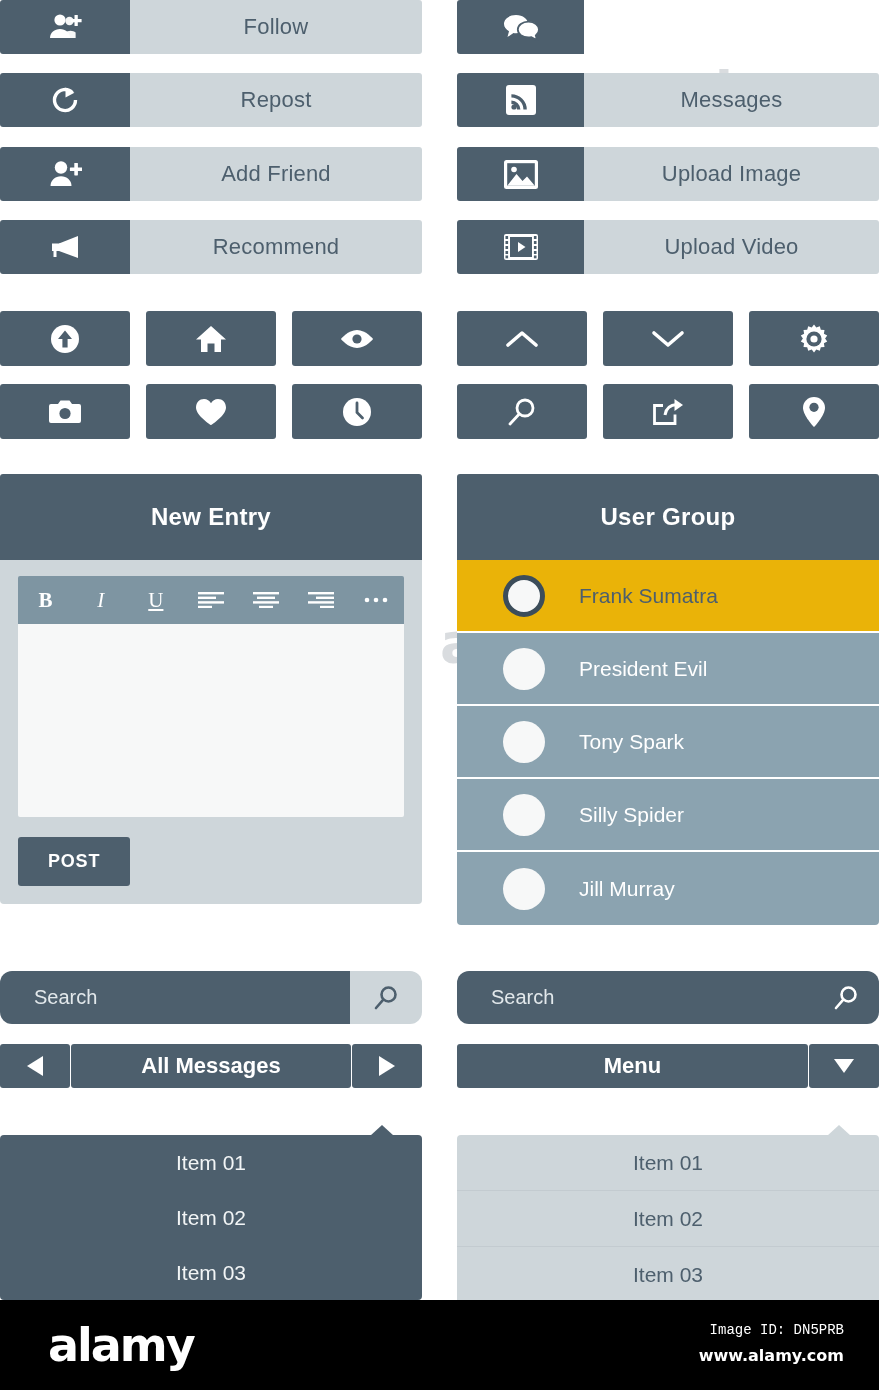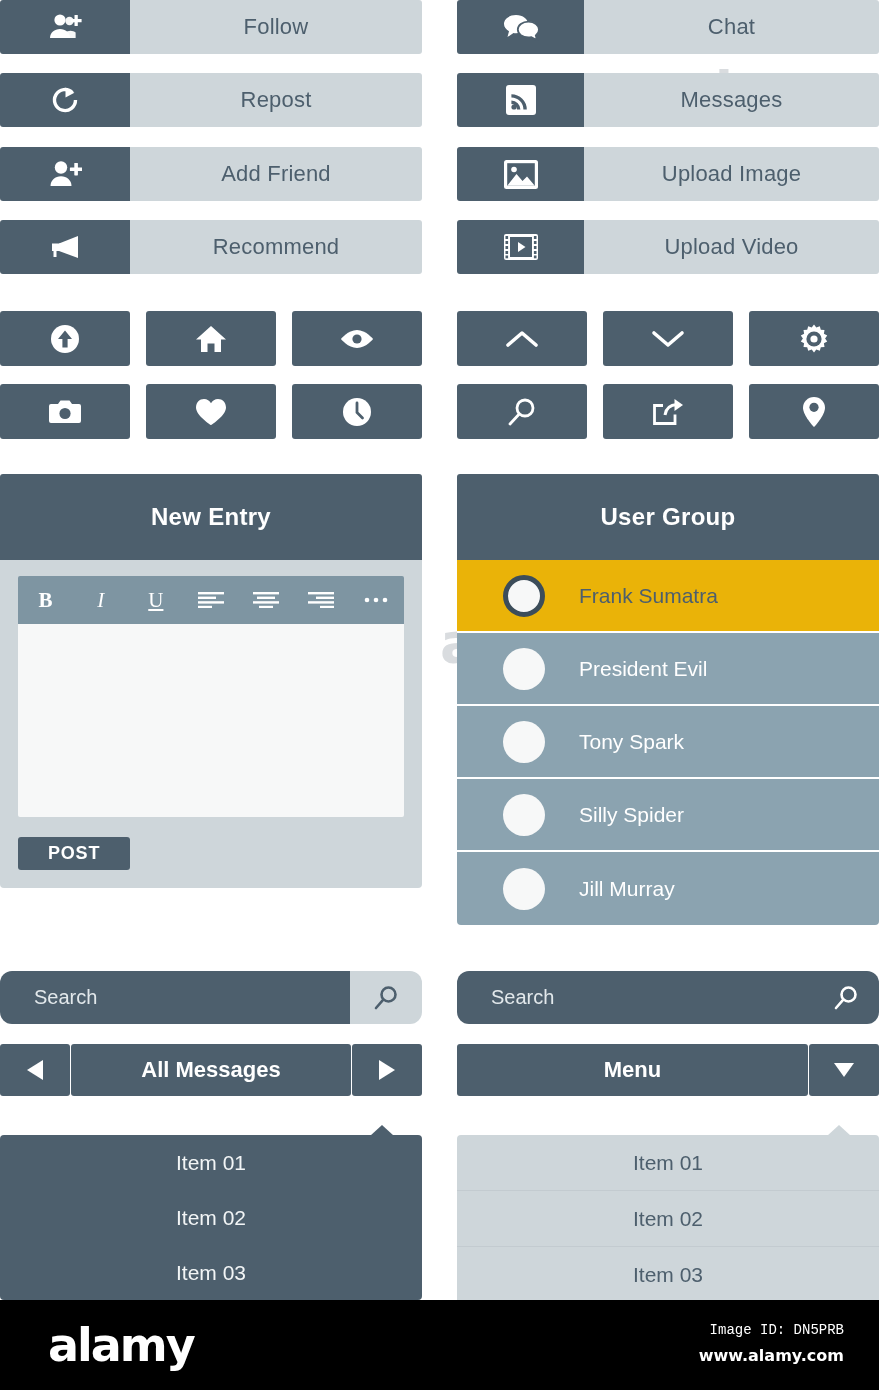--- a/index.html
+++ b/index.html
@@ -121,21 +121,21 @@
     margin-top: 20px;
     display: flex;
     align-items: center;
   }
   .post-btn {
     background: #4d5f6d;
     color: #ffffff;
     font-size: 18px;
     font-weight: bold;
     letter-spacing: 0.8px;
-    padding: 6px 30px;
+    padding: 14px 30px;
     border-radius: 3px;
   }
 
   
   .ug-row {
     display: flex;
     align-items: center;
     height: 73px;
     border-bottom: 2px solid #ffffff;
     padding-left: 46px;
@@ -193,21 +193,21 @@
     background: #4d5f6d;
     display: flex;
     align-items: center;
     justify-content: center;
   }
 
   
   .navbar {
     position: absolute;
     width: 100%;
-    height: 52px;
+    height: 44px;
     display: flex;
     gap: 1px;
   }
   .nav-arrow {
     flex: 0 0 70px;
     background: #4d5f6d;
     border-radius: 3px;
     display: flex;
     align-items: center;
     justify-content: center;
@@ -499,21 +499,20 @@
     <div class="act-row" style="top:0px;">
       <div class="act-icon">
         <svg width="36" height="28" viewBox="0 0 36 28" fill="#ffffff">
           <path d="M13 2 C6 2 1 6 1 11 C1 14 3 16.6 6 18.2 L4.5 24 L10.5 20 C11.3 20.1 12.1 20.2 13 20.2 C20 20.2 25 16.1 25 11 C25 6 20 2 13 2 Z"></path>
           <path d="M24.5 9.2 C30.5 9.6 35 13 35 16.8 C35 19 33.6 21 31.4 22.3 L32.6 27 L27.5 23.8 C26.8 23.9 26.1 24 25.4 24 C21.2 24 17.7 21.9 16.6 19 C22 18.2 26.2 14.8 26.2 10.5 C26.2 10.05 26.1 9.6 24.5 9.2 Z" fill="#4d5f6d"></path>
           <path d="M25.4 8.6 C31.4 8.6 36 12.2 36 16.6 C36 19 34.8 21.1 32.8 22.5 L34 27.2 L28.4 24.2 C27.4 24.4 26.4 24.5 25.4 24.5 C19.4 24.5 14.8 20.9 14.8 16.6 C14.8 12.2 19.4 8.6 25.4 8.6 Z"></path>
           <ellipse cx="25.4" cy="16.6" rx="10.6" ry="8" fill="#ffffff"></ellipse>
           <path d="M25.4 8.6 C31.4 8.6 36 12.2 36 16.6 C36 19 34.8 21.1 32.8 22.5 L34 27.2 L28.4 24.2 C27.4 24.4 26.4 24.5 25.4 24.5 C19.4 24.5 14.8 20.9 14.8 16.6 C14.8 12.2 19.4 8.6 25.4 8.6 Z" fill="none" stroke="#4d5f6d" stroke-width="1.8"></path>
         </svg>
       </div>
-      <div class="act-label">Chat</div>
     </div>
 
     <div class="act-row" style="top:73px;">
       <div class="act-icon">
         <svg width="30" height="30" viewBox="0 0 30 30">
           <rect x="0" y="0" width="30" height="30" rx="3" fill="#ffffff"></rect>
           <circle cx="8" cy="22" r="2.6" fill="#4d5f6d"></circle>
           <path d="M5.4 15.6 A9 9 0 0 1 14.4 24.6 L11 24.6 A5.6 5.6 0 0 0 5.4 19 Z" fill="#4d5f6d"></path>
           <path d="M5.4 9.2 A15.4 15.4 0 0 1 20.8 24.6 L17.4 24.6 A12 12 0 0 0 5.4 12.6 Z" fill="#4d5f6d"></path>
         </svg>

